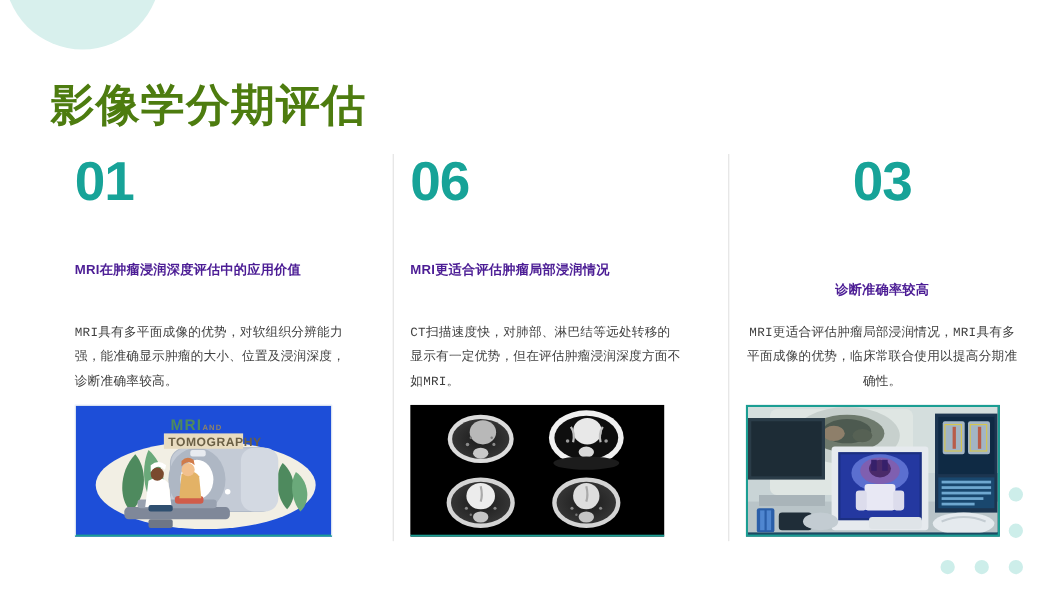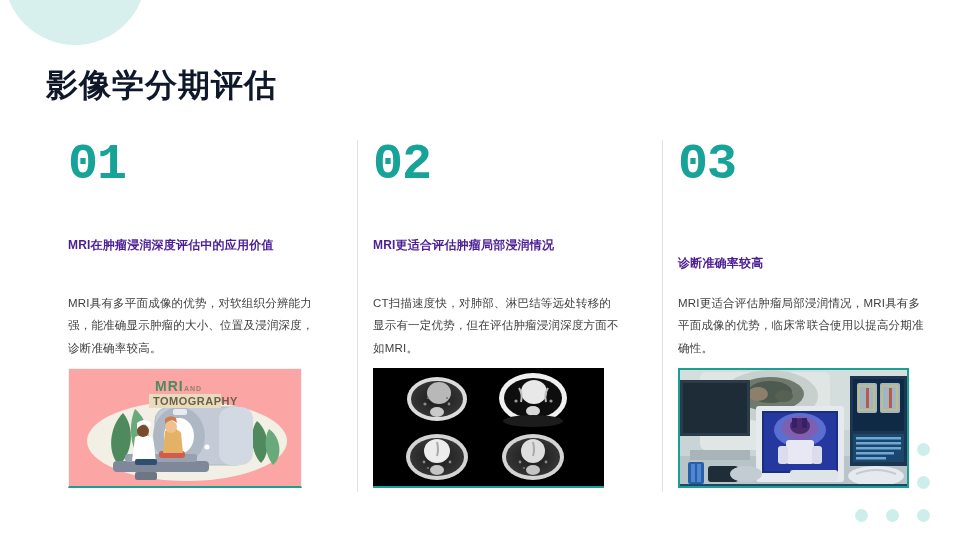--- a/index.html
+++ b/index.html
@@ -44,79 +44,79 @@
   .dot.d2 { left: 62px; top: 33px; }
   .dot.d3 { left: 62px; top: 66px; }
   .dot.d4 { left: 31px; top: 66px; }
   .dot.d5 { left: 0px;  top: 66px; }
 
   
   .page-title {
     position: absolute;
     left: 46px;
     top: 45px;
-    font-size: 32px;
+    font-size: 40px;
     font-weight: bold;
-    color: #0f172a;
+    color: #4d7c0f;
     letter-spacing: 1px;
     line-height: 1.2;
   }
 
   
   .columns {
     position: absolute;
     left: 0;
     top: 140px;
     width: 960px;
     height: 355px;
   }
   .col {
     position: absolute;
     top: 0;
     width: 248px;
     height: 355px;
   }
   .col.c1 { left: 68px; }
   .col.c2 { left: 373px; }
-  .col.c3 { left: 678px; }
+  .col.c3 { left: 678px; text-align: center; }
 
   .divider {
     position: absolute;
     top: 0px;
     width: 1px;
     height: 352px;
     background: #e2e2e2;
   }
   .divider.v1 { left: 357px; }
   .divider.v2 { left: 662px; }
 
   .col-number {
     font-size: 50px;
     font-weight: bold;
     color: #17a398;
     line-height: 1;
     letter-spacing: -1px;
     margin: 0;
     height: 56px;
-    font-family: Liberation Mono, monospace;
   }
   .col-heading {
     margin: 0;
     font-size: 12px;
     font-weight: bold;
     color: #4c1d95;
     line-height: 1.5;
     letter-spacing: 0.2px;
   }
   .col-body {
     margin: 0;
     font-size: 11.5px;
     color: #3f3f3f;
     line-height: 1.95;
     letter-spacing: 0.2px;
+    font-family: Liberation Mono, monospace;
   }
 
   .heading-slot {
     position: absolute;
     top: 96px;
     left: 0;
     width: 248px;
     height: 44px;
   }
   .body-slot {
@@ -138,21 +138,21 @@
     height: 120px;
     overflow: hidden;
   }
   .col.c2 .media, .col.c3 .media { width: 231px; }
 
   
   .illu {
     position: relative;
     width: 100%;
     height: 100%;
-    background: #fca5a5;
+    background: #1d4ed8;
     border: 1px solid #eef3f3;
     box-sizing: border-box;
     border-bottom: 2px solid #1b9e93;
   }
   
   .ct-wrap {
     position: relative;
     width: 100%;
     height: 100%;
     background: #000000;
@@ -231,21 +231,21 @@
             <text x="86" y="22" font-family="Liberation Sans, sans-serif" font-size="14" font-weight="bold" fill="#4e8a5e" letter-spacing="1">MRI</text>
             <text x="115" y="22" font-family="Liberation Sans, sans-serif" font-size="7" font-weight="bold" fill="#8d8268" letter-spacing="1">AND</text>
             <rect x="80" y="25" width="72" height="14" fill="#e8dcc0"></rect>
             <text x="84" y="36" font-family="Liberation Sans, sans-serif" font-size="11" font-weight="bold" fill="#6b6045" letter-spacing="0.5">TOMOGRAPHY</text>
           </svg>
         </div>
       </div>
     </div>
 
     <div class="col c2">
-      <div class="col-number">02</div>
+      <div class="col-number">06</div>
       <div class="heading-slot">
         <div class="col-heading">MRI更适合评估肿瘤局部浸润情况</div>
       </div>
       <div class="body-slot">
         <div class="col-body">CT扫描速度快，对肺部、淋巴结等远处转移的显示有一定优势，但在评估肿瘤浸润深度方面不如MRI。</div>
       </div>
 
       <div class="media">
         <div class="ct-wrap">
           <svg width="231" height="118" viewBox="0 0 231 118">

